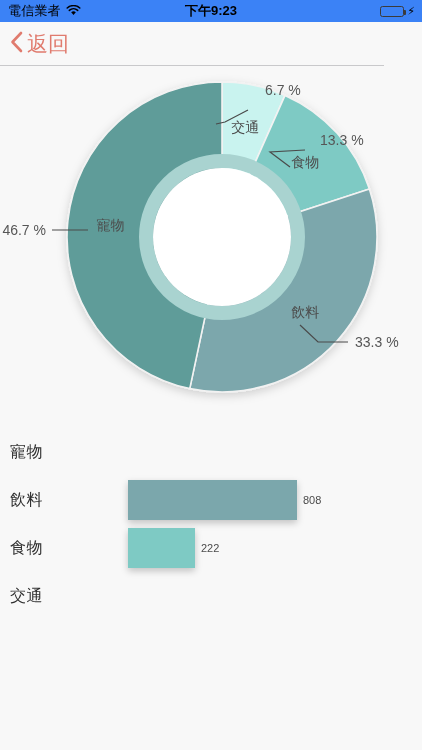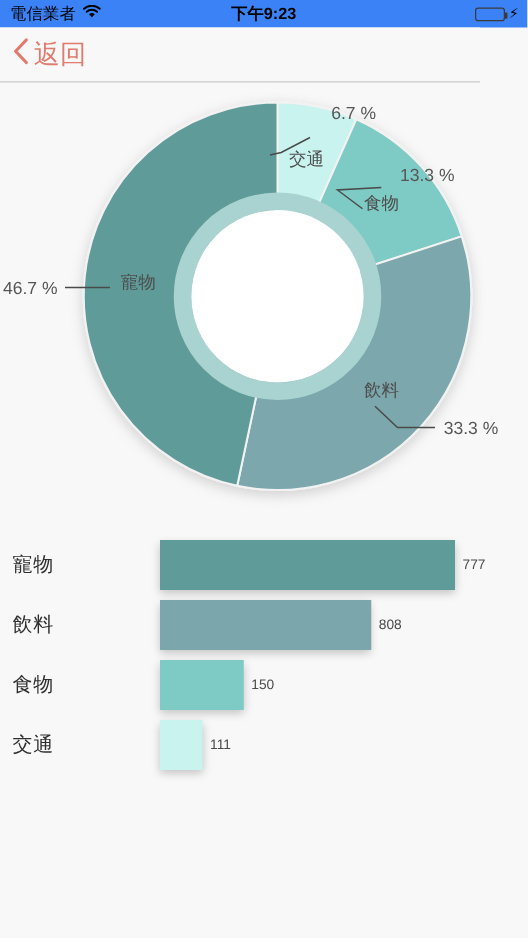--- a/index.html
+++ b/index.html
@@ -140,41 +140,33 @@
           <text class="pct-label" x="355" y="280" text-anchor="start">33.3 %</text>
           <path class="leader" d="M 88 163 L 68 163 L 52 163"></path>
           <text class="pct-label" x="46" y="168" text-anchor="end">46.7 %</text>
         </g>
     </svg>
   </div>
 
   <div class="bars" id="barChart">
       <div class="bar-row" style="top: 9px;">
         <div class="bar-cat">寵物</div>
-        <div class="bar-track">
-          <div class="bar-rect" style="width: 236px; background: rgb(95, 156, 153);"></div>
-          <div class="bar-val">777</div>
-        </div>
       </div>
       <div class="bar-row" style="top: 57px;">
         <div class="bar-cat">飲料</div>
         <div class="bar-track">
           <div class="bar-rect" style="width: 169px; background: rgb(123, 167, 172);"></div>
           <div class="bar-val">808</div>
         </div>
       </div>
       <div class="bar-row" style="top: 105px;">
         <div class="bar-cat">食物</div>
         <div class="bar-track">
           <div class="bar-rect" style="width: 67px; background: rgb(126, 202, 196);"></div>
-          <div class="bar-val">150</div>
+          <div class="bar-val">222</div>
         </div>
       </div>
       <div class="bar-row" style="top: 153px;">
         <div class="bar-cat">交通</div>
-        <div class="bar-track">
-          <div class="bar-rect" style="width: 34px; background: rgb(201, 243, 239);"></div>
-          <div class="bar-val">111</div>
-        </div>
       </div>
     </div>
 
 </div>
 
 </body></html>

